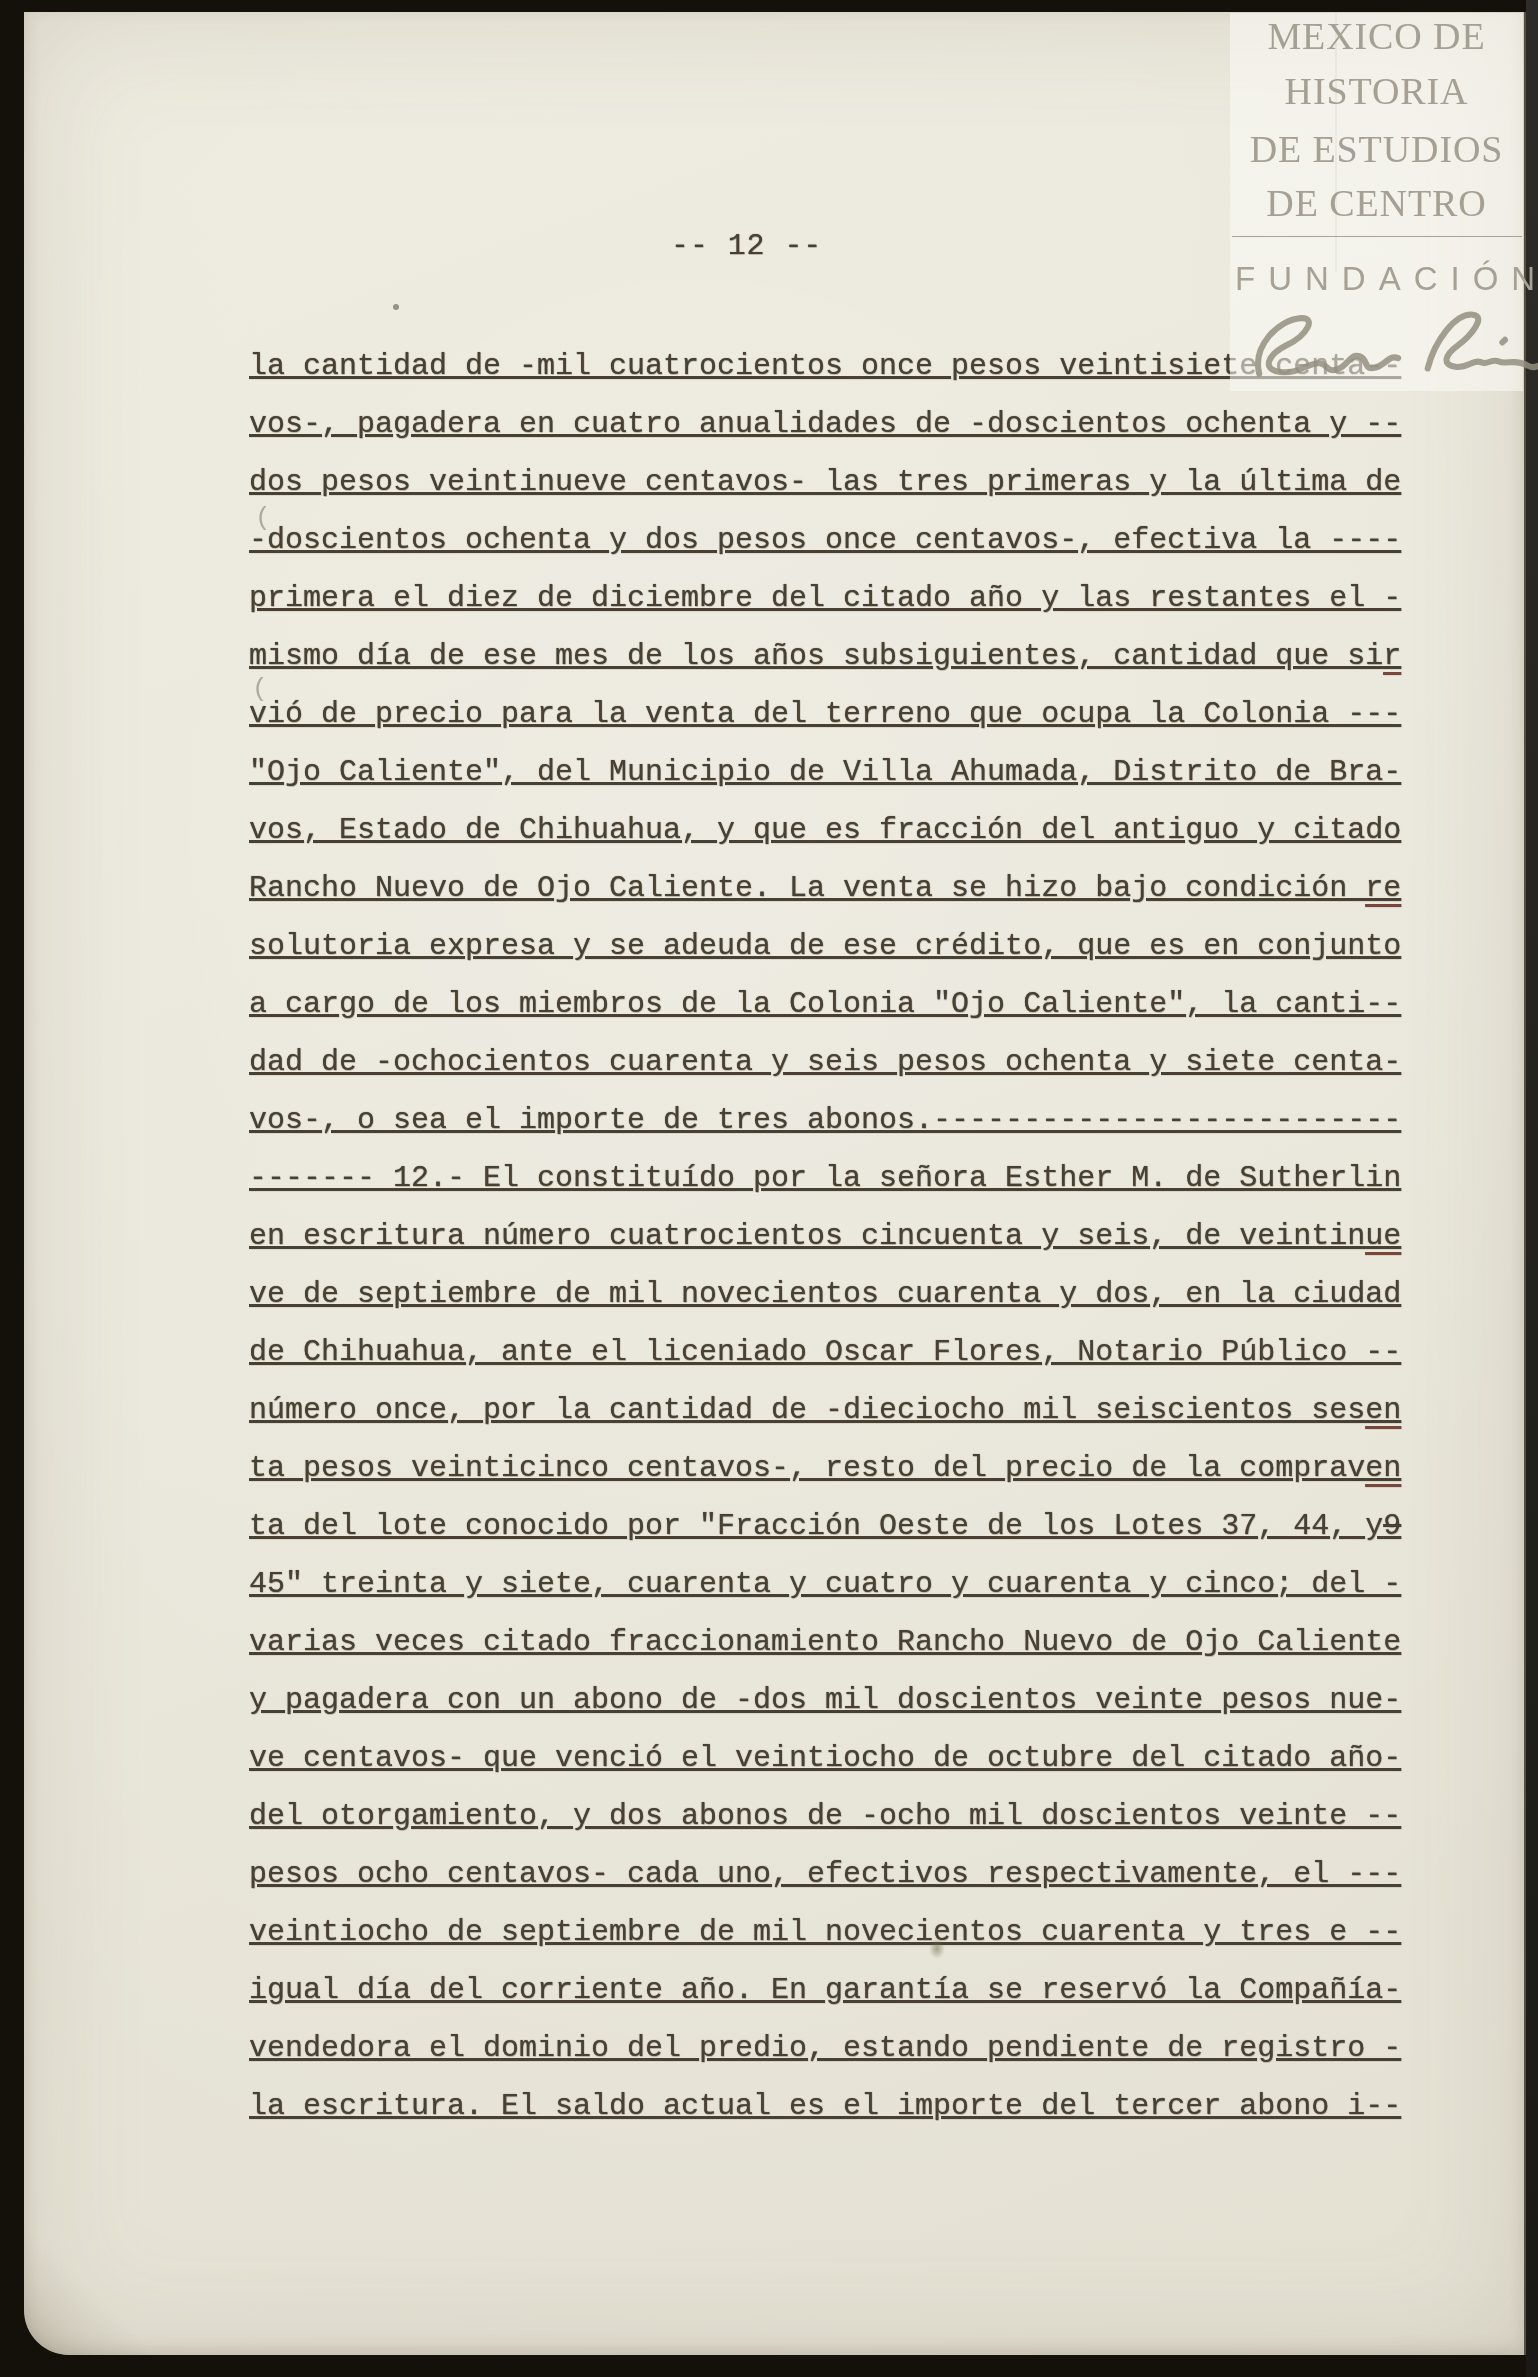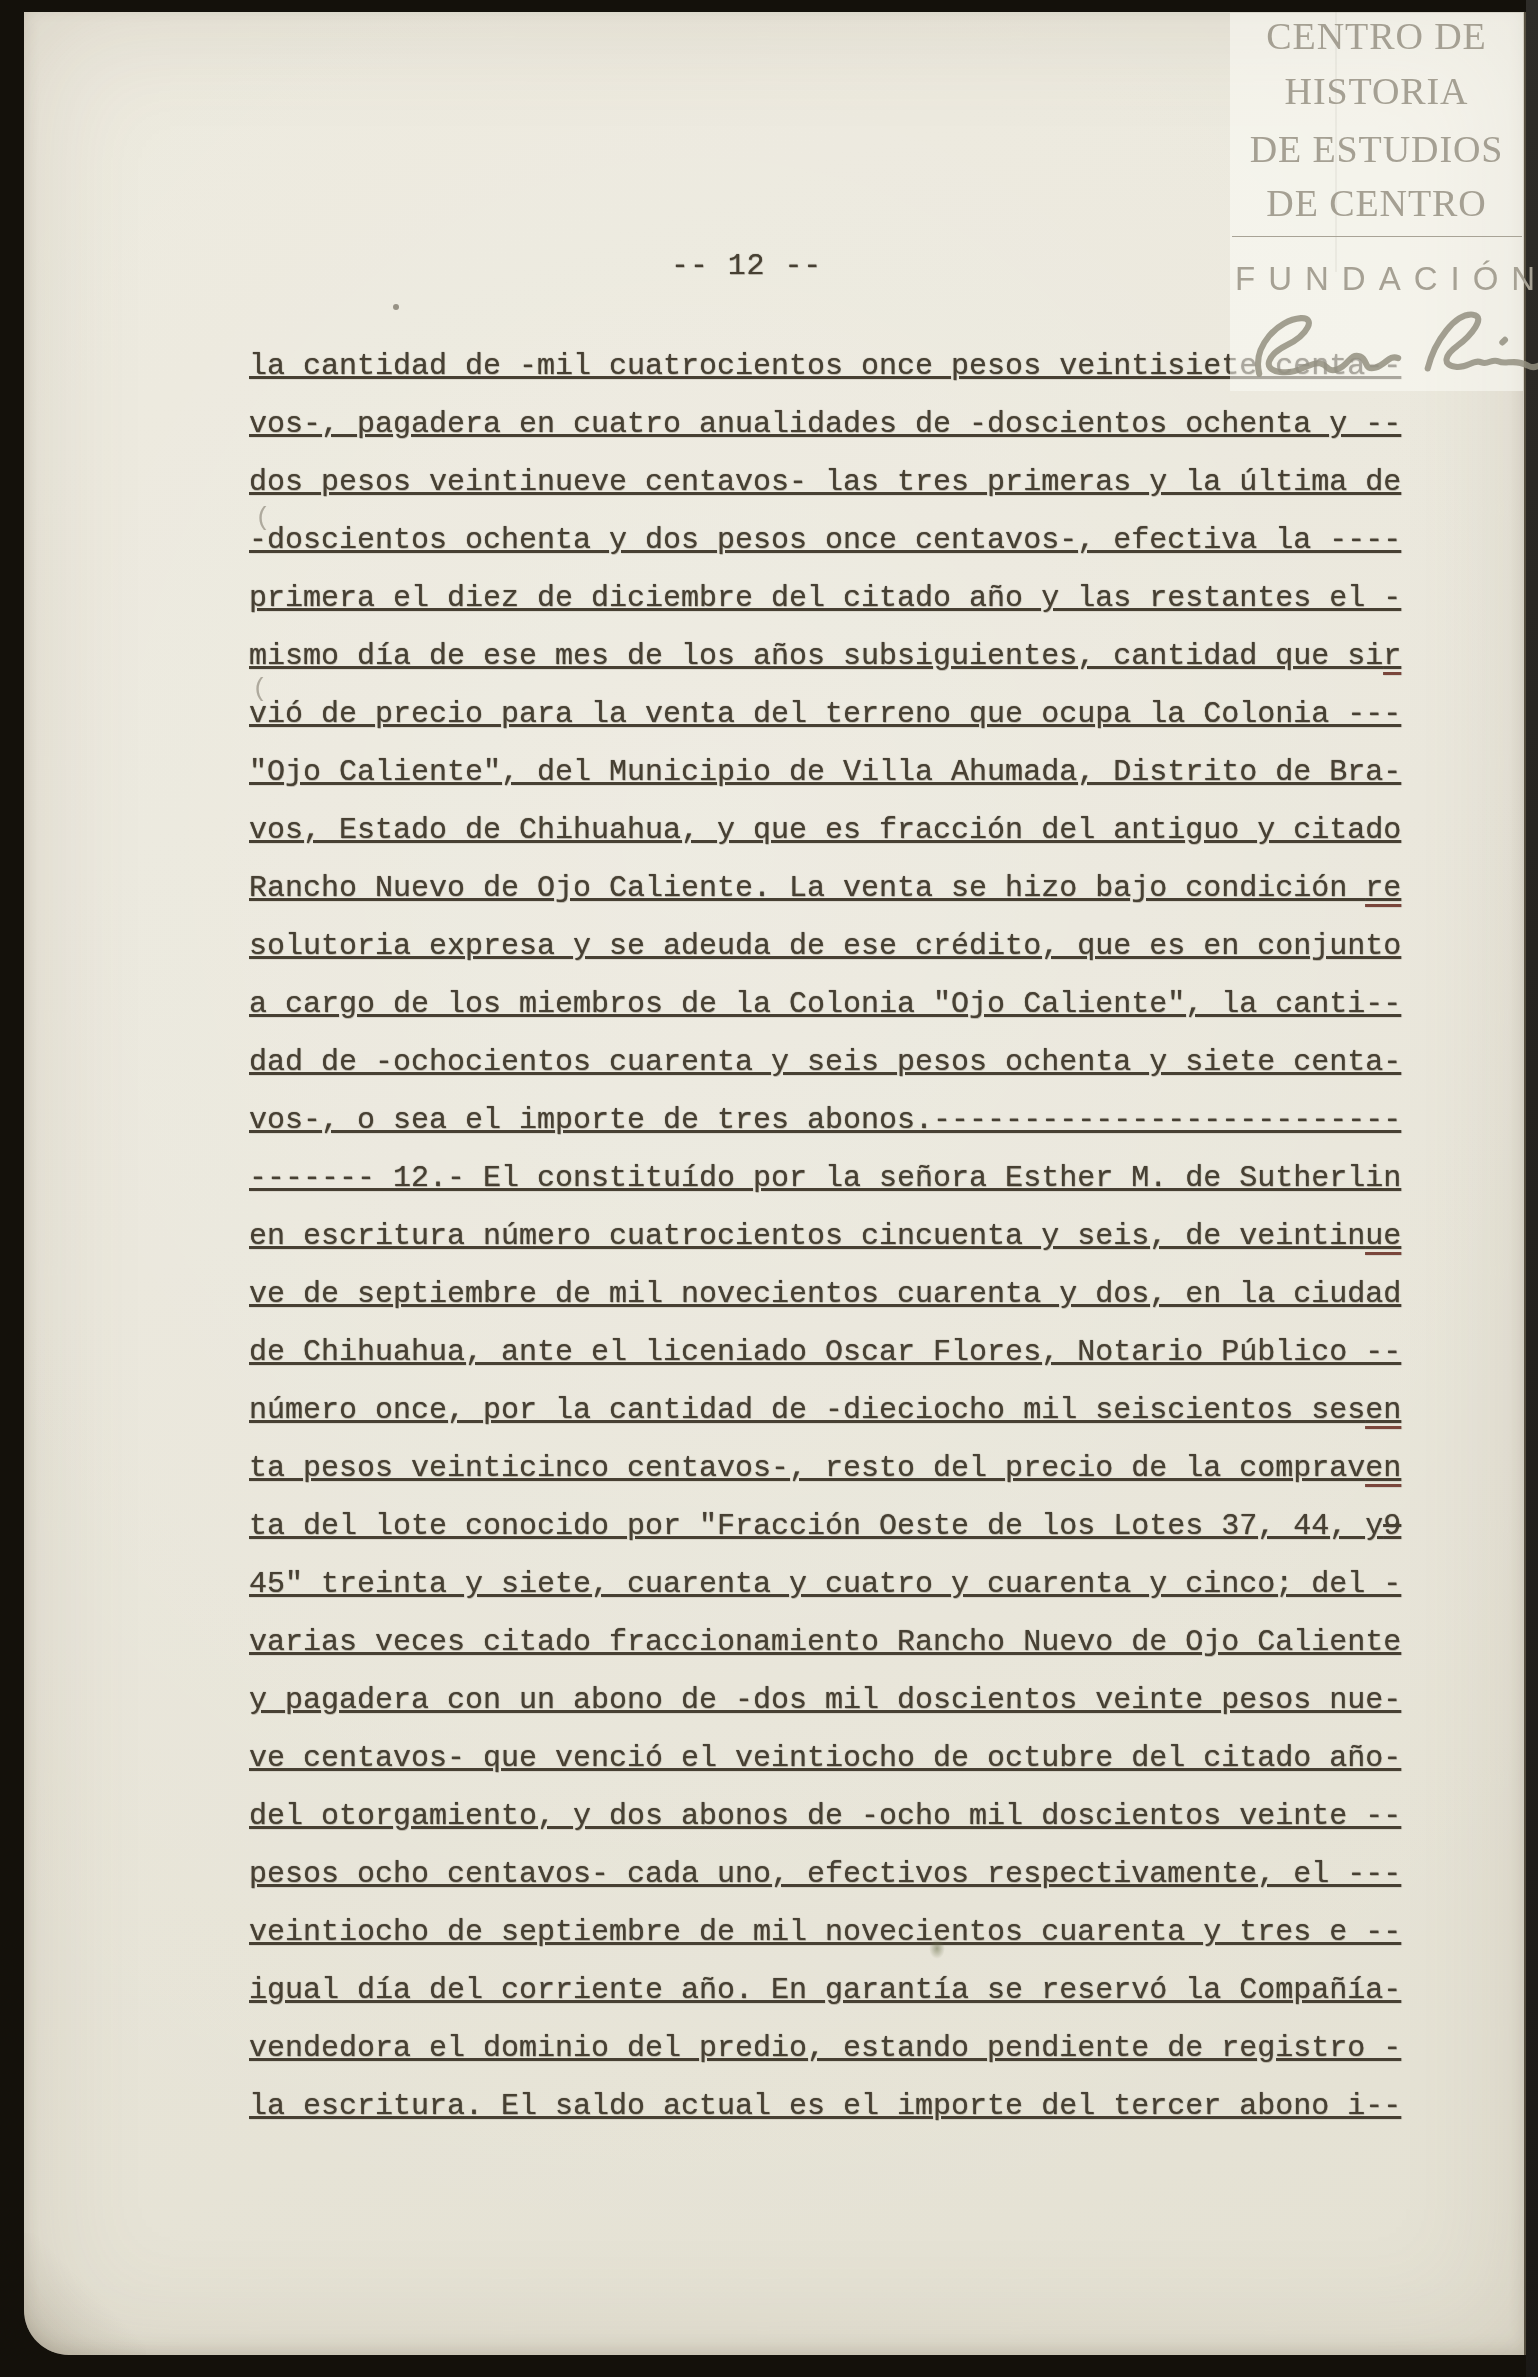--- a/index.html
+++ b/index.html
@@ -34,21 +34,20 @@
   .typewritten{
     font-family:"Liberation Mono","DejaVu Sans Mono",monospace;
     font-size:30px;
     color:#474033;
     text-shadow:0 0 1.1px rgba(71,64,51,.75), 0.5px 0.5px 0 rgba(71,64,51,.22);
     white-space:pre;
   }
   .pagenum{
     position:absolute;left:647px;top:217px;
     letter-spacing:0.9px;
-    margin-top:20px;
   }
   .typed-lines{
     position:absolute;left:225px;top:325px;width:1233px;
   }
   .tline{
     height:58px;line-height:58px;text-decoration:underline;
   }
   .ul{
     text-decoration:underline;
     text-decoration-thickness:2.6px;
@@ -130,21 +129,21 @@
     <div class="typewritten pagenum">-- 12 --</div>
 
     <div class="typewritten typed-lines"><div class="tline">la cantidad de -mil cuatrocientos once pesos veintisiete centa--</div><div class="tline">vos-, pagadera en cuatro anualidades de -doscientos ochenta y --</div><div class="tline">dos pesos veintinueve centavos- las tres primeras y la última de</div><div class="tline">-doscientos ochenta y dos pesos once centavos-, efectiva la ----</div><div class="tline">primera el diez de diciembre del citado año y las restantes el -</div><div class="tline">mismo día de ese mes de los años subsiguientes, cantidad que si<span class="ul">r</span></div><div class="tline">vió de precio para la venta del terreno que ocupa la Colonia ---</div><div class="tline">"Ojo Caliente", del Municipio de Villa Ahumada, Distrito de Bra-</div><div class="tline">vos, Estado de Chihuahua, y que es fracción del antiguo y citado</div><div class="tline">Rancho Nuevo de Ojo Caliente. La venta se hizo bajo condición <span class="ul">re</span></div><div class="tline">solutoria expresa y se adeuda de ese crédito, que es en conjunto</div><div class="tline">a cargo de los miembros de la Colonia "Ojo Caliente", la canti--</div><div class="tline">dad de -ochocientos cuarenta y seis pesos ochenta y siete centa-</div><div class="tline">vos-, o sea el importe de tres abonos.--------------------------</div><div class="tline">------- 12.- El constituído por la señora Esther M. de Sutherlin</div><div class="tline">en escritura número cuatrocientos cincuenta y seis, de veintin<span class="ul">ue</span></div><div class="tline">ve de septiembre de mil novecientos cuarenta y dos, en la ciudad</div><div class="tline">de Chihuahua, ante el liceniado Oscar Flores, Notario Público --</div><div class="tline">número once, por la cantidad de -dieciocho mil seiscientos ses<span class="ul">en</span></div><div class="tline">ta pesos veinticinco centavos-, resto del precio de la comprav<span class="ul">en</span></div><div class="tline">ta del lote conocido por "Fracción Oeste de los Lotes 37, 44, y<span class="st">9</span></div><div class="tline">45" treinta y siete, cuarenta y cuatro y cuarenta y cinco; del -</div><div class="tline">varias veces citado fraccionamiento Rancho Nuevo de Ojo Caliente</div><div class="tline">y pagadera con un abono de -dos mil doscientos veinte pesos nue-</div><div class="tline">ve centavos- que venció el veintiocho de octubre del citado año-</div><div class="tline">del otorgamiento, y dos abonos de -ocho mil doscientos veinte --</div><div class="tline">pesos ocho centavos- cada uno, efectivos respectivamente, el ---</div><div class="tline">veintiocho de septiembre de mil novecientos cuarenta y tres e --</div><div class="tline">igual día del corriente año. En garantía se reservó la Compañía-</div><div class="tline">vendedora el dominio del predio, estando pendiente de registro -</div><div class="tline">la escritura. El saldo actual es el importe del tercer abono i--</div></div>
 
     <div class="speck" style="left:231px;top:491px;">(</div>
     <div class="speck" style="left:228px;top:662px;">(</div>
     <div class="dot-speck"></div>
     <div class="stain-green"></div>
 
     <div class="wm-overlay">
-      <div class="wm-serif wm-l1">CENTRO DE</div>
+      <div class="wm-serif wm-l1">MEXICO DE</div>
       <div class="wm-serif wm-l2">HISTORIA</div>
       <div class="wm-serif wm-l3">DE ESTUDIOS</div>
       <div class="wm-serif wm-l4">DE CENTRO</div>
       <div class="wm-divider"></div>
       <div class="wm-foundation">FUNDACIÓN</div>
       <svg class="signature" viewBox="0 0 380 110" role="img" aria-label="Carlos Slim">
         <path d="M44,80 C36,48 66,18 92,16 C110,15 100,35 76,47 C54,58 46,75 68,78 C90,81 102,66 114,68 C124,70 122,79 134,75 C148,70 148,56 160,60 C170,64 164,77 178,73 C190,69 194,58 204,62"></path>
         <path d="M238,74 C246,42 270,10 290,12 C306,14 288,36 272,48 C258,58 254,70 270,72 C284,74 290,63 300,67 C308,70 312,62 320,66 C328,70 338,62 354,71 C362,75 368,70 374,64"></path>
         <path d="M324,44 l3,-3"></path>
       </svg>

